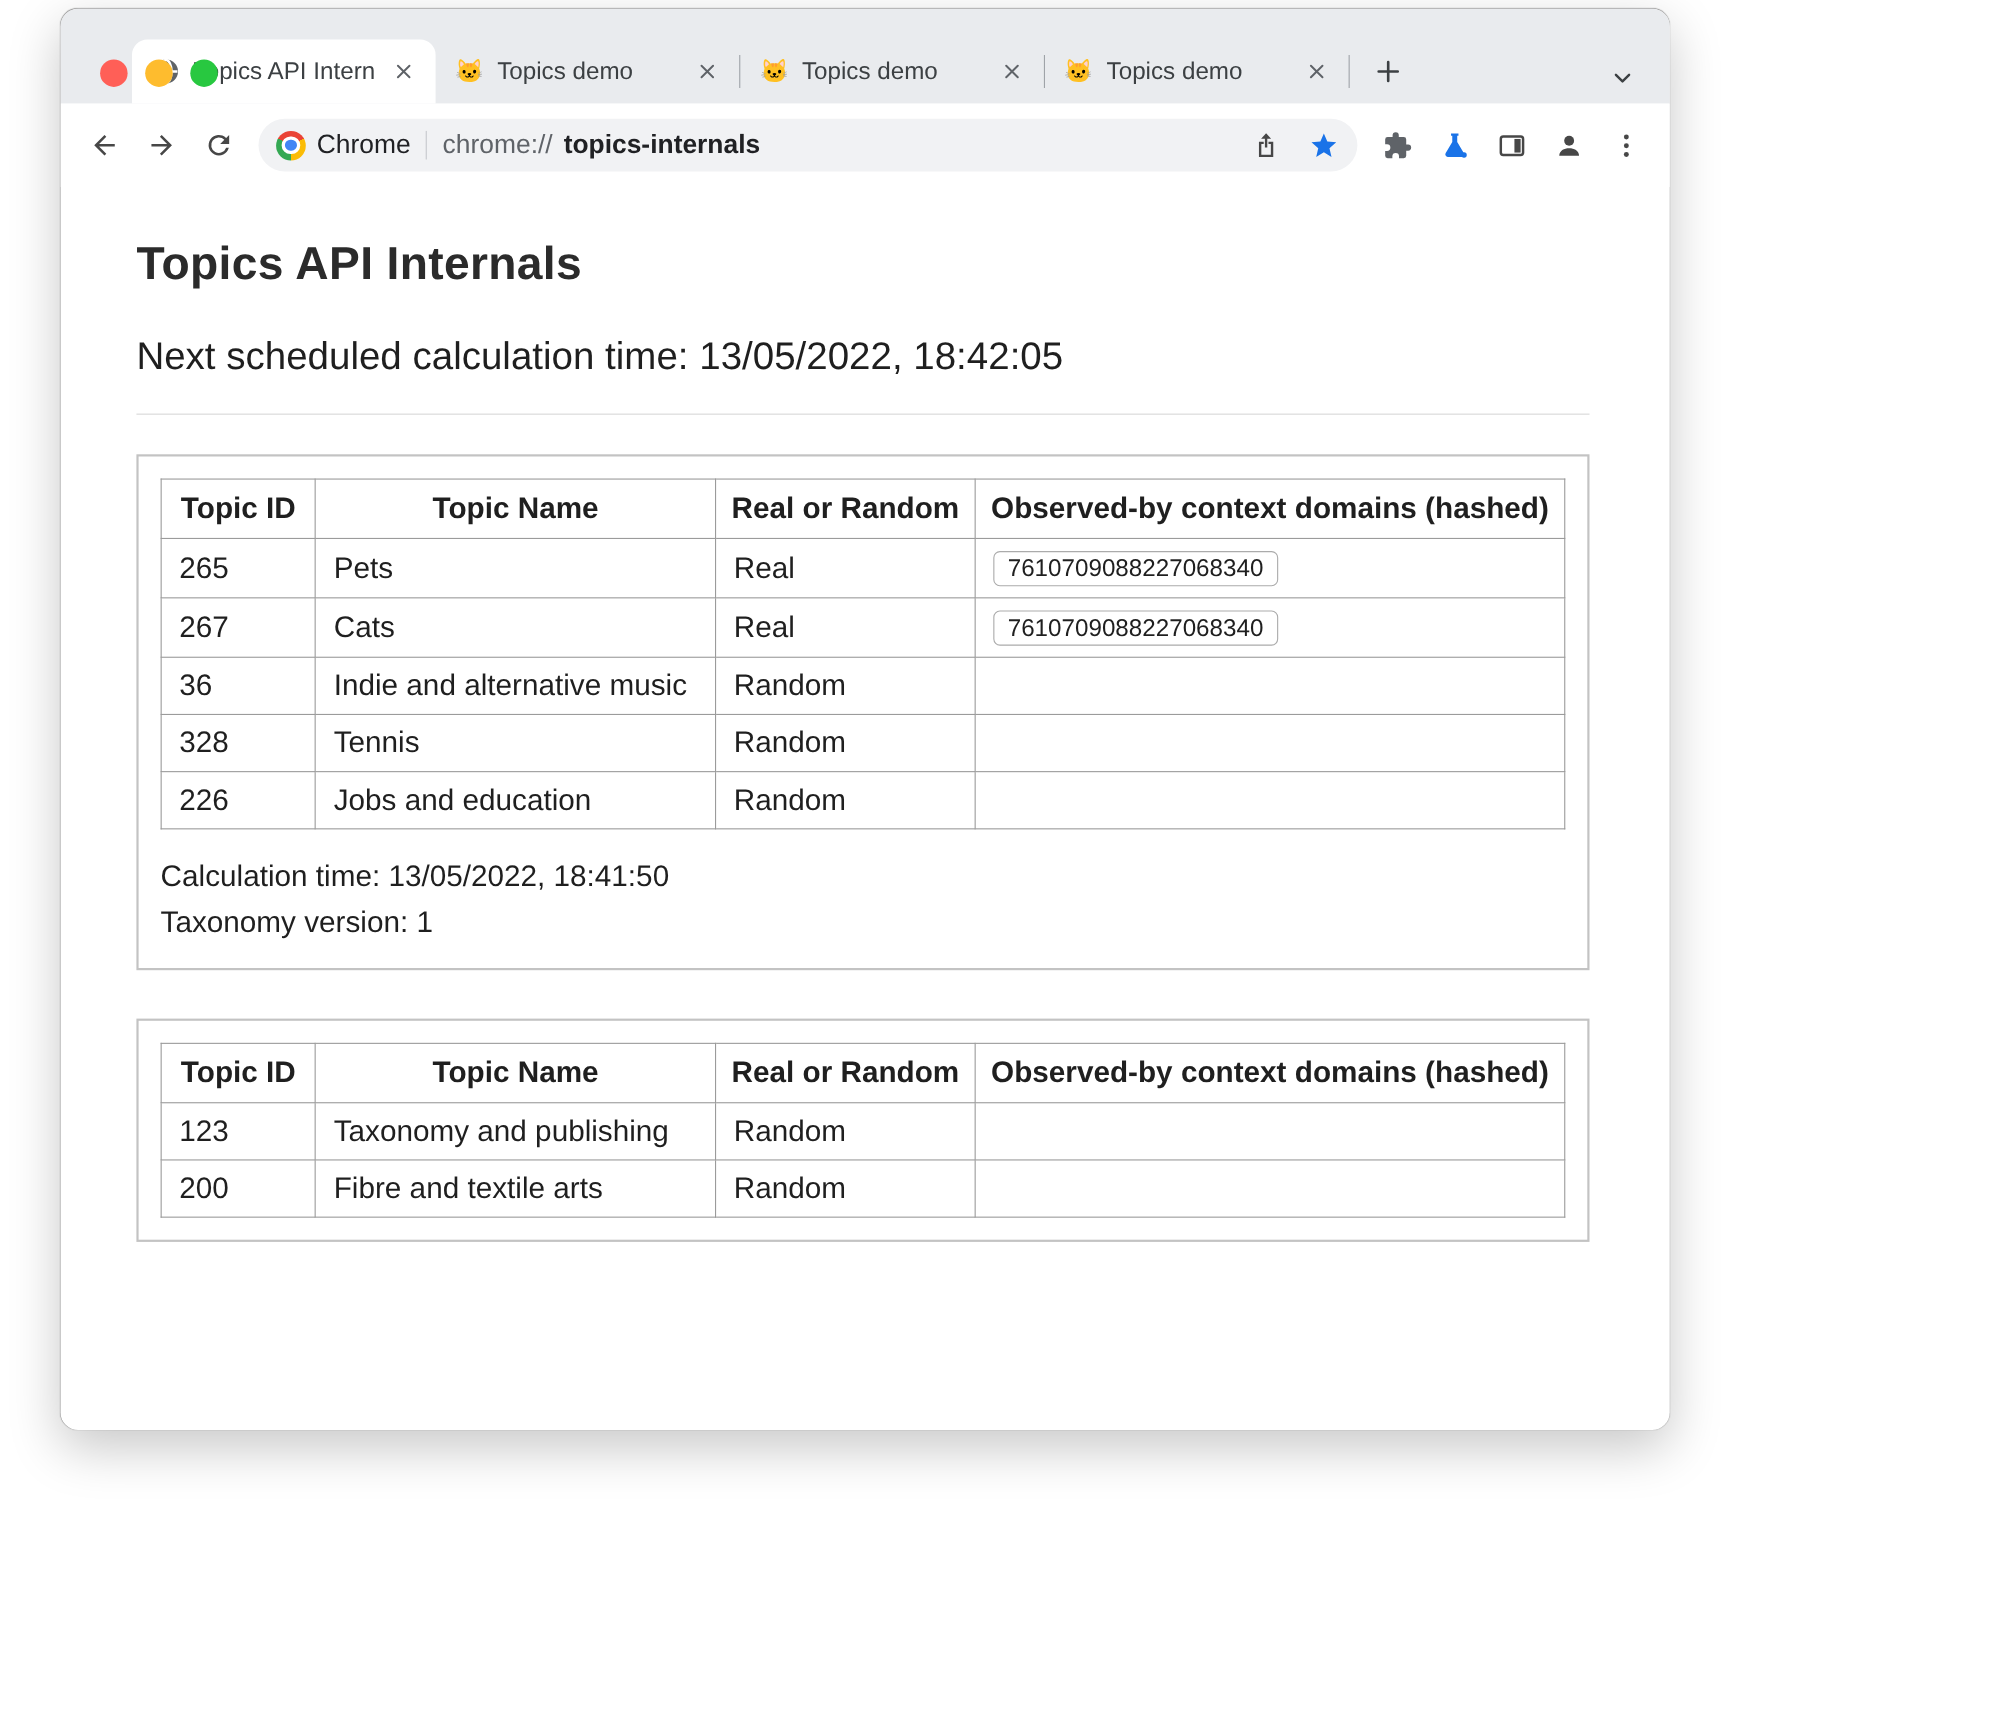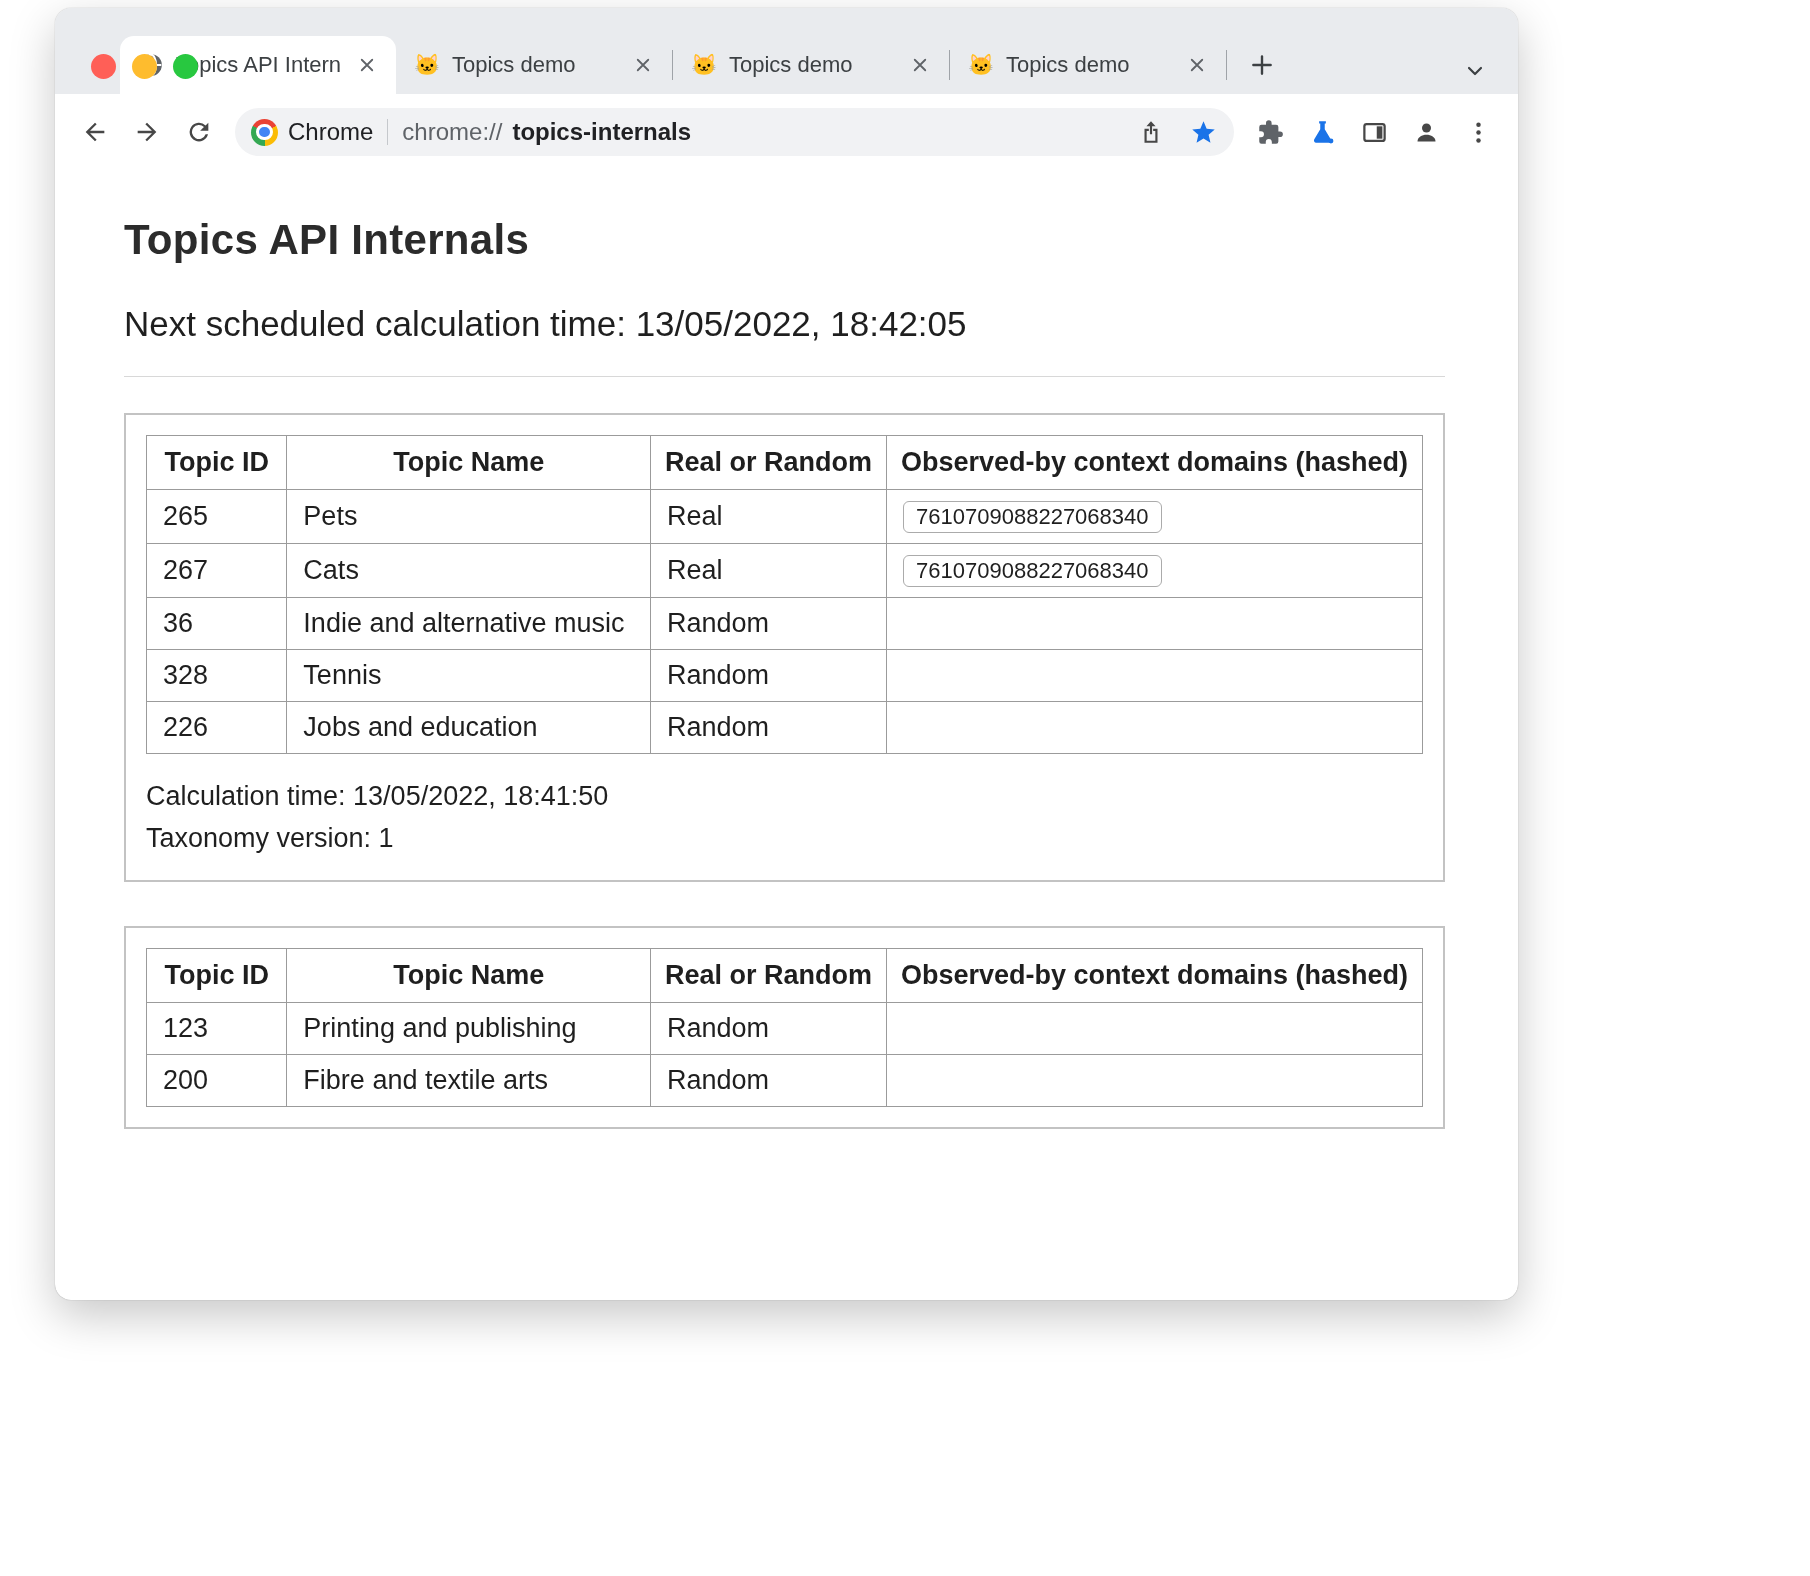--- a/index.html
+++ b/index.html
@@ -284,21 +284,21 @@
           </colgroup>
         <tbody>
             <tr>
           <th>Topic ID</th>
           <th>Topic Name</th>
           <th>Real or Random</th>
           <th>Observed-by context domains (hashed)</th>
         </tr>
         <tr>
           <td>123</td>
-          <td>Printing and publishing</td>
+          <td>Taxonomy and publishing</td>
           <td>Random</td>
           <td></td>
         </tr>
         <tr>
           <td>200</td>
           <td>Fibre and textile arts</td>
           <td>Random</td>
           <td></td>
         </tr>
       </tbody>

